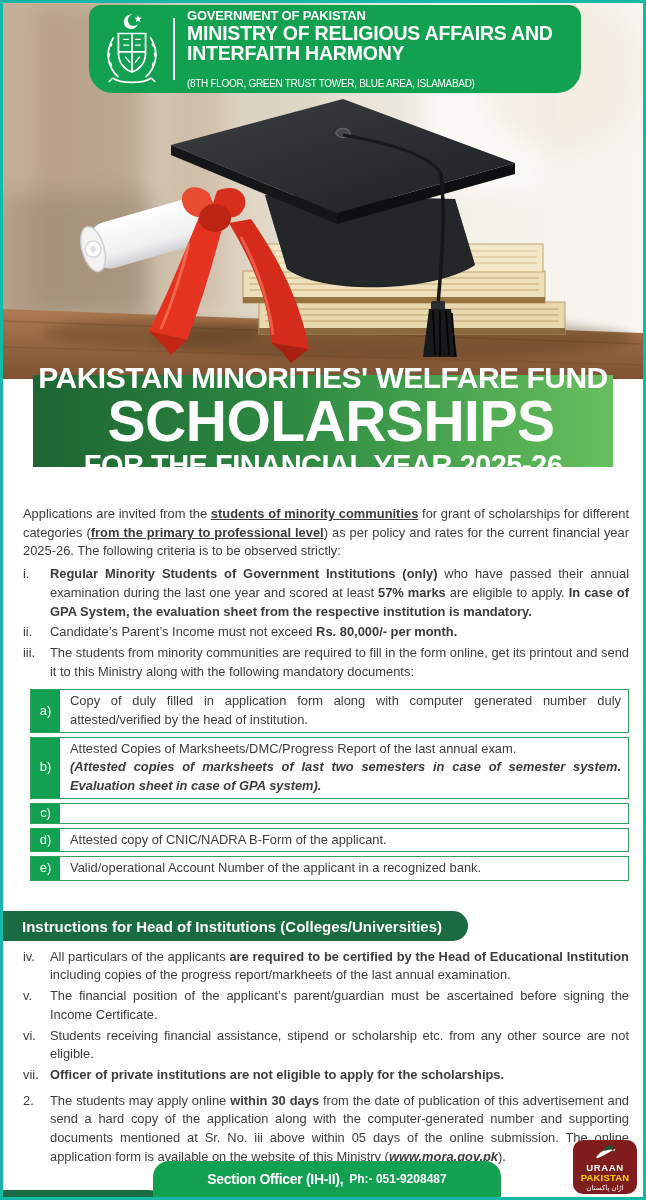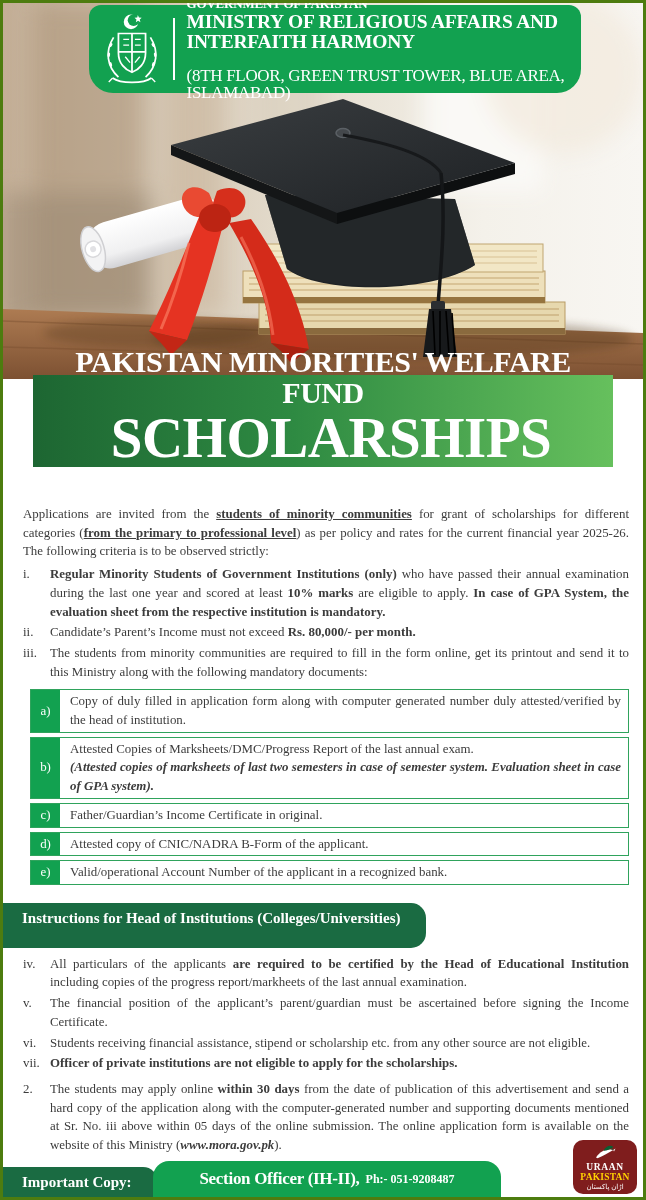--- a/index.html
+++ b/index.html
@@ -1,38 +1,38 @@
 <!DOCTYPE html>
 <html><head>
 <meta charset="utf-8">
 <style>
   html,body{margin:0;padding:0;background:#e9e9e9;}
   .page{
     position:relative;width:640px;height:1194px;margin:0 auto;
-    border:3px solid #4d7c0f;background:#ffffff;overflow:hidden;
-    font-family:Liberation Serif, serif;color:#3c3c3c;
+    border:3px solid #14b8a6;background:#ffffff;overflow:hidden;
+    font-family:Liberation Sans, sans-serif;color:#3c3c3c;
   }
   .b{font-weight:bold}.i{font-style:italic}.u{text-decoration:underline}
 
   
   .photo{position:absolute;top:0;left:0;width:640px;height:376px;}
 
   
   .header-card{
     position:absolute;top:2px;left:86px;width:492px;height:88px;
     background:#12A150;border-radius:12px 12px 24px 24px;
     display:flex;align-items:center;box-sizing:border-box;padding:6px 12px;
     color:#fff;
   }
   .emblem{width:62px;height:74px;flex-shrink:0;}
   .header-divider{width:2px;height:62px;background:#ffffff;margin:0 12px 0 10px;}
   .header-text{line-height:1.02;letter-spacing:-0.2px;}
   .h-small{font-size:13px;font-weight:bold;margin-bottom:2px;}
   .h-big{font-size:19.5px;font-weight:bold;}
-  .h-addr{font-size:17px;font-weight:normal;margin-top:15px;letter-spacing:-0.3px;}
+  .h-addr{font-size:10px;font-weight:normal;margin-top:15px;letter-spacing:-0.3px;}
 
   
   .title-banner{
     position:absolute;top:372px;left:30px;width:580px;height:92px;
     background:linear-gradient(90deg,#1d6632 0%,#2e8a42 45%,#66c05d 100%);
     color:#fff;text-align:center;display:flex;flex-direction:column;justify-content:center;
     letter-spacing:-0.5px;
   }
   .t1{font-size:30px;font-weight:bold;line-height:1.05;}
   .t2{font-size:57px;font-weight:bold;line-height:1.0;margin-left:16px;}
@@ -49,30 +49,30 @@
   .docs{margin:8px 0 8px 7px;}
   .doc-row{display:flex;border:1px solid #2FA35C;margin-bottom:4px;background:#fff;}
   .doc-label{
     width:29px;flex-shrink:0;background:#12A150;color:#fff;text-align:center;
     display:flex;align-items:center;justify-content:center;border-right:3px solid #ffffff;
   }
   .doc-text{flex:1;padding:2px 7px;text-align:justify;}
 
   .green-tab{
     display:inline-block;background:#1A6B42;color:#fff;font-weight:bold;font-size:15px;
-    padding:5px 26px 18px 22px;border-radius:0 15px 15px 0;margin:10px 0 7px -23px;
+    padding:5px 26px 3px 22px;border-radius:0 15px 15px 0;margin:22px 0 7px -23px;
   }
 
   
   .footer-bar{
     position:absolute;bottom:0;left:150px;width:348px;height:36px;
     background:#12A150;border-radius:16px 16px 0 0;color:#fff;
     display:flex;align-items:center;justify-content:center;gap:6px;
   }
-  .fo1{font-size:17px;font-weight:bold;letter-spacing:-0.3px;}
+  .fo1{font-size:14px;font-weight:bold;letter-spacing:-0.3px;}
   .fo2{font-size:12px;font-weight:bold;}
 
   .uraan{
     position:absolute;right:6px;bottom:3px;width:64px;
     background:#7f1d1d;border-radius:10px;color:#fff;text-align:center;
     padding:3px 0 3px 0;line-height:1.05;
   }
   .uraan .bird{width:24px;height:20px;display:block;margin:0 auto;}
   .u1{font-size:9.5px;font-weight:bold;letter-spacing:0.6px;}
   .u2{font-size:9.5px;font-weight:bold;color:#FFD200;letter-spacing:0.2px;}
@@ -209,21 +209,21 @@
     <div class="t2">SCHOLARSHIPS</div>
     <div class="t3">FOR THE FINANCIAL YEAR 2025-26</div>
   </div>
 
   <div class="content">
 
     <p class="para"><span>Applications are invited from the </span><span class="b u">students of minority communities</span><span> for grant of scholarships for different categories (</span><span class="b u">from the primary to professional level</span><span>) as per policy and rates for the current financial year 2025-26. The following criteria is to be observed strictly:</span></p>
 
     <div class="item">
       <span class="num">i.</span>
-      <span class="txt"><span class="b">Regular Minority Students of Government Institutions (only)</span><span> who have passed their annual examination during the last one year and scored at least </span><span class="b">10% marks</span><span> are eligible to apply. </span><span class="b">In case of GPA System, the evaluation sheet from the respective institution is mandatory.</span></span>
+      <span class="txt"><span class="b">Regular Minority Students of Government Institutions (only)</span><span> who have passed their annual examination during the last one year and scored at least </span><span class="b">57% marks</span><span> are eligible to apply. </span><span class="b">In case of GPA System, the evaluation sheet from the respective institution is mandatory.</span></span>
     </div>
     <div class="item">
       <span class="num">ii.</span>
       <span class="txt"><span>Candidate’s Parent’s Income must not exceed </span><span class="b">Rs. 80,000/- per month.</span></span>
     </div>
     <div class="item">
       <span class="num">iii.</span>
       <span class="txt"><span>The students from minority communities are required to fill in the form online, get its printout and send it to this Ministry along with the following mandatory documents:</span></span>
     </div>
 
@@ -231,21 +231,20 @@
       <div class="doc-row">
         <div class="doc-label">a)</div>
         <div class="doc-text"><span>Copy of duly filled in application form along with computer generated number duly attested/verified by the head of institution.</span></div>
       </div>
       <div class="doc-row">
         <div class="doc-label">b)</div>
         <div class="doc-text"><span>Attested Copies of Marksheets/DMC/Progress Report of the last annual exam.</span><br><span class="b i">(Attested copies of marksheets of last two semesters in case of semester system. Evaluation sheet in case of GPA system).</span></div>
       </div>
       <div class="doc-row">
         <div class="doc-label">c)</div>
-        <div class="doc-text"><span>Father/Guardian’s Income Certificate in original.</span></div>
       </div>
       <div class="doc-row">
         <div class="doc-label">d)</div>
         <div class="doc-text"><span>Attested copy of CNIC/NADRA B-Form of the applicant.</span></div>
       </div>
       <div class="doc-row">
         <div class="doc-label">e)</div>
         <div class="doc-text"><span>Valid/operational Account Number of the applicant in a recognized bank.</span></div>
       </div>
     </div>

